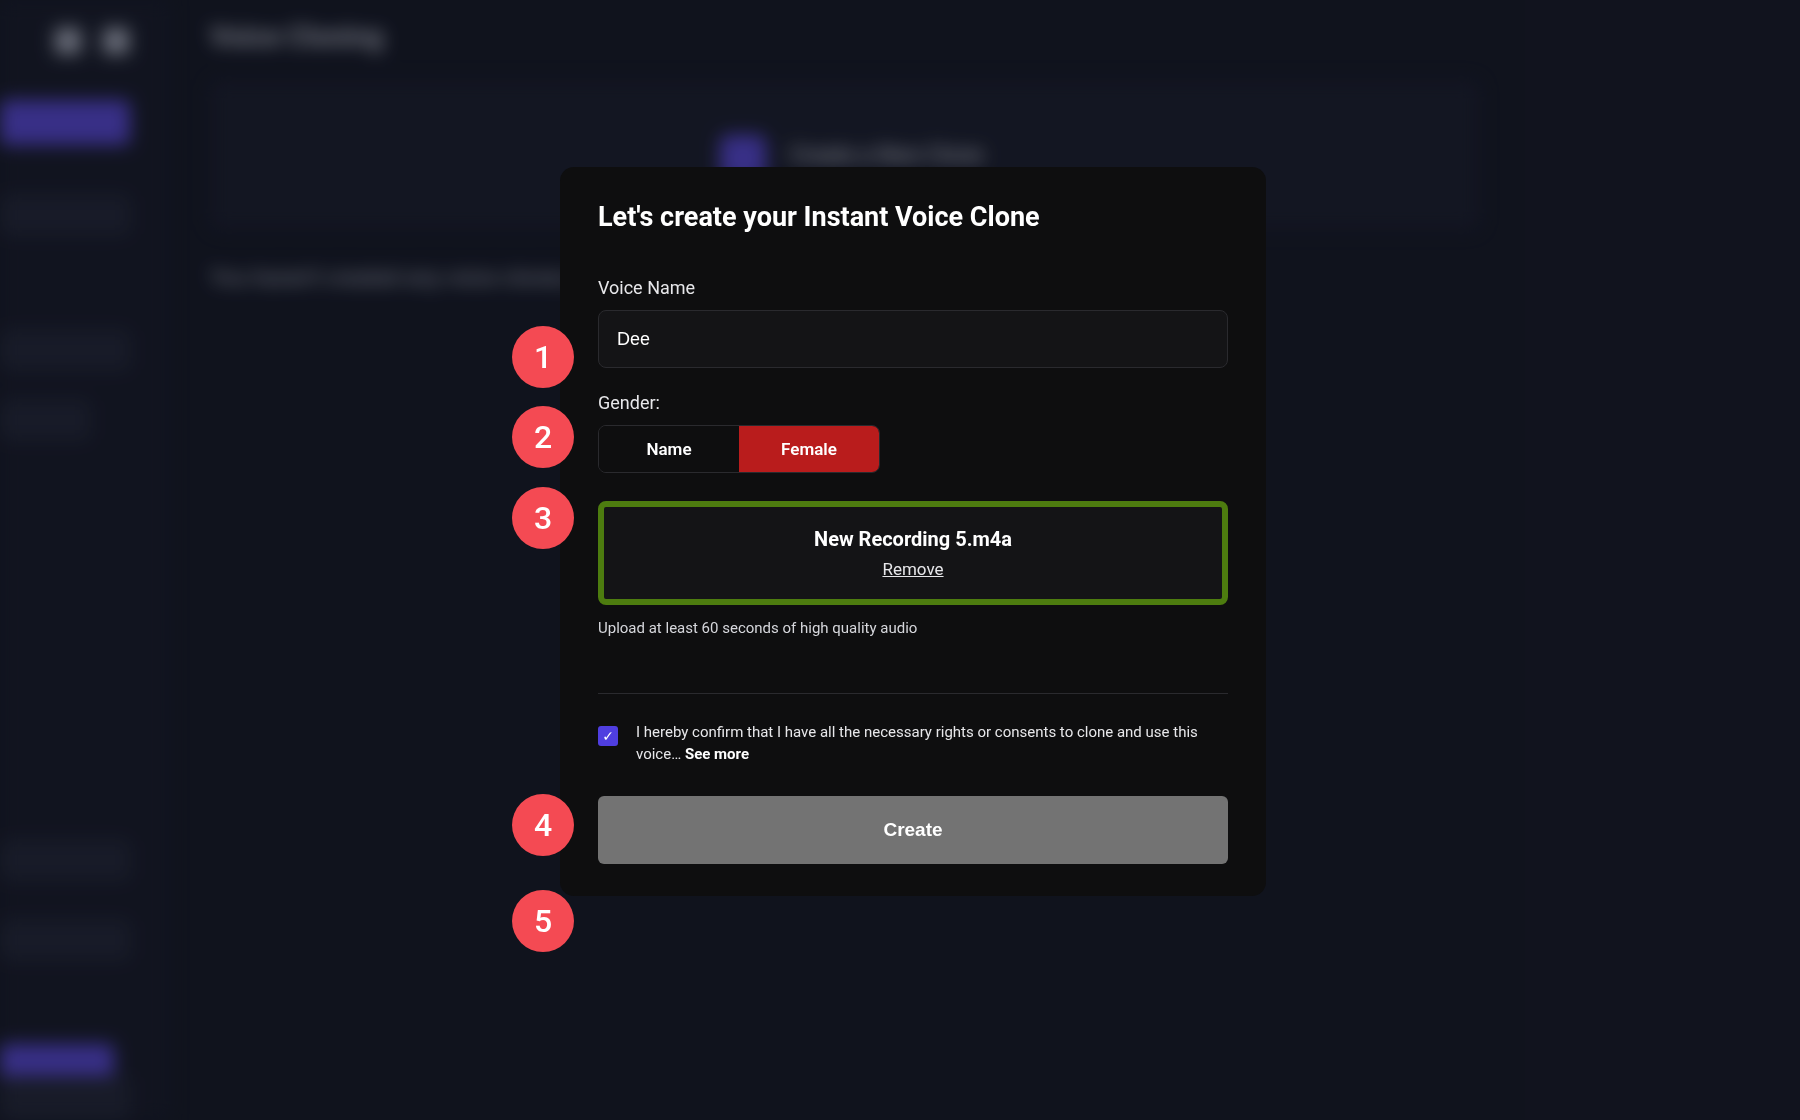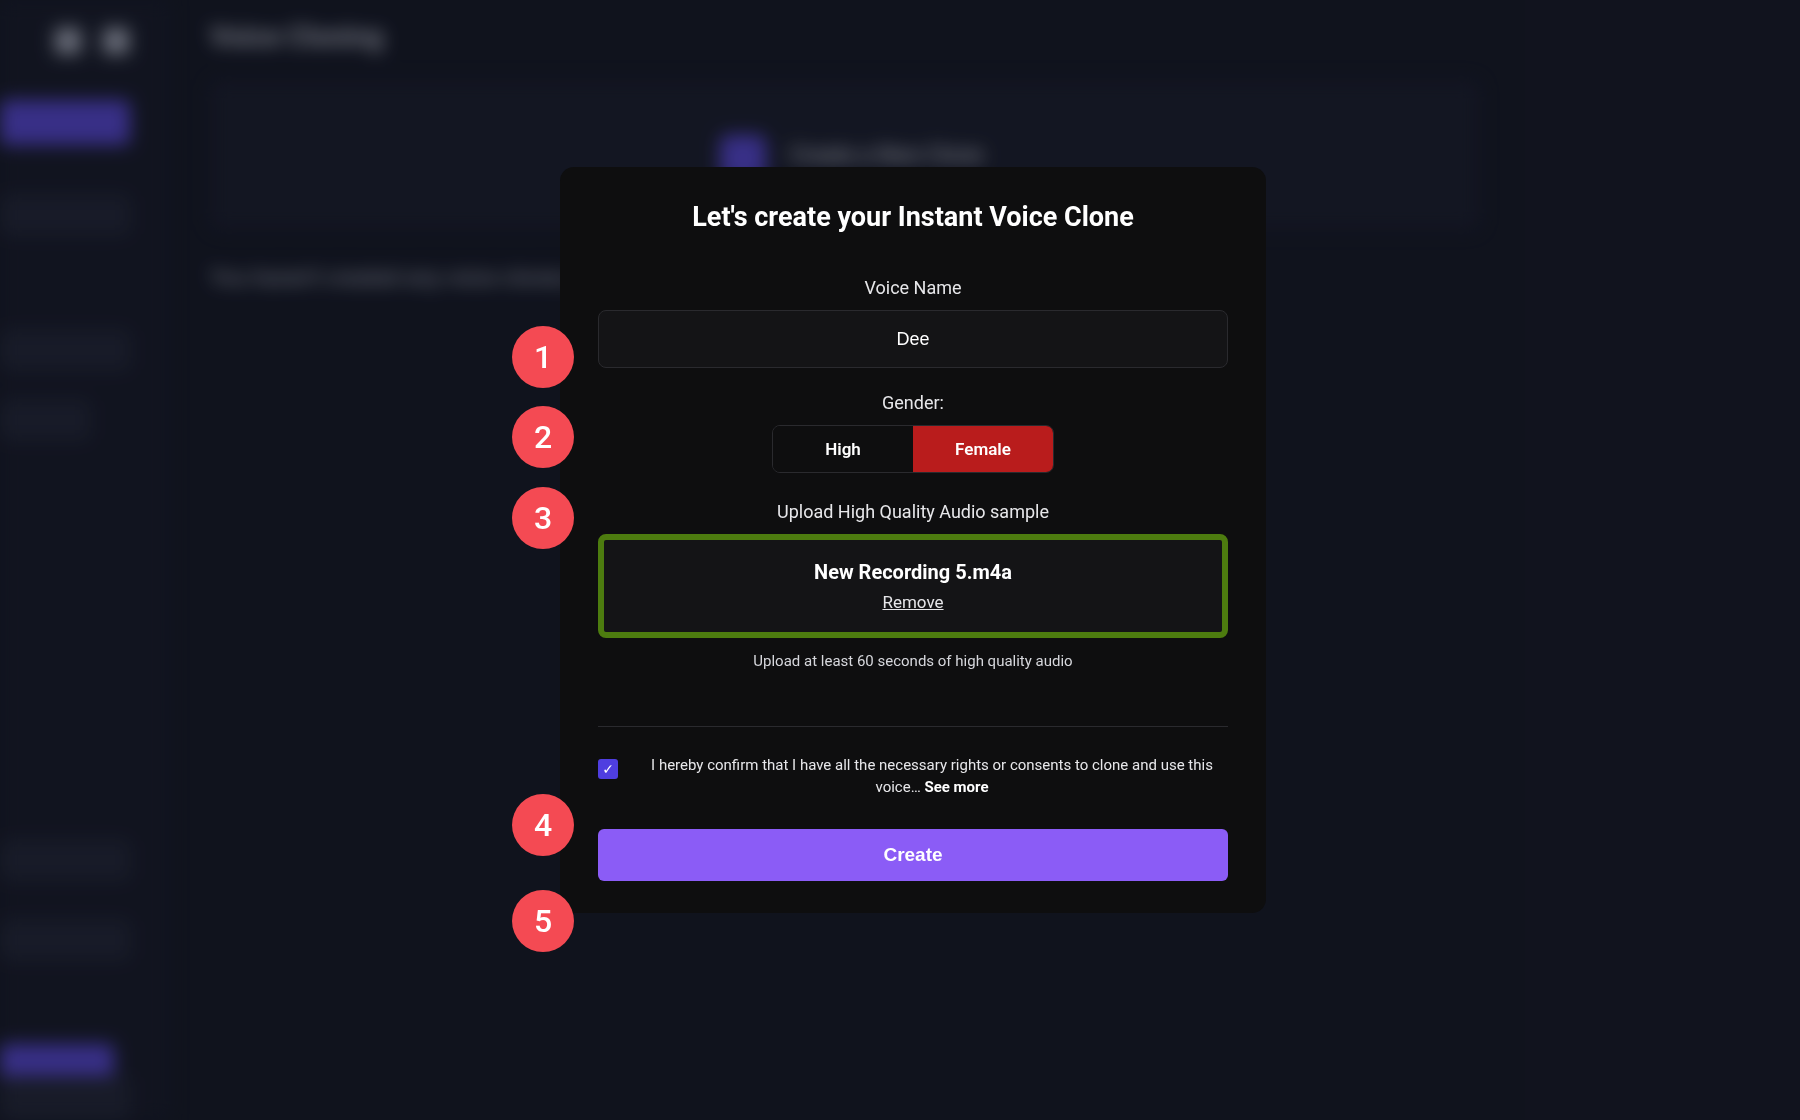--- a/index.html
+++ b/index.html
@@ -1,15 +1,15 @@
 <!DOCTYPE html>
 <html><head>
 <meta charset="utf-8">
 <style>
-  * { box-sizing: border-box; margin: 0; padding: 0; text-align: center; }
+  * { box-sizing: border-box; margin: 0; padding: 0; }
   body {
     width: 1800px;
     height: 1120px;
     background: #141723;
     font-family: -apple-system, BlinkMacSystemFont, "Segoe UI", Roboto, sans-serif;
     color: #fff;
     overflow: hidden;
     position: relative;
   }
 
@@ -177,22 +177,22 @@
     display: flex;
     align-items: center;
     justify-content: center;
     font-size: 14px;
     cursor: pointer;
   }
   .consent-text { font-size: 15px; line-height: 1.45; color: #e7e7ea; }
   .consent-text .more { font-weight: 700; color: #fff; cursor: pointer; }
   .createbtn {
     width: 100%;
-    height: 52px;
-    background: #8b5cf6;
+    height: 68px;
+    background: #737373;
     border: none;
     border-radius: 6px;
     color: #fff;
     font-size: 19px;
     font-weight: 600;
     cursor: pointer;
   }
 
   
   .badge {
@@ -235,25 +235,24 @@
 <div class="overlay"></div>
 
 <div class="modal">
   <h1>Let's create your Instant Voice Clone</h1>
 
   <label class="label">Voice Name</label>
   <input class="textinput" type="text" value="Dee" style="">
 
   <label class="label">Gender:</label>
   <div class="seggroup">
-    <div class="segbtn">High</div>
+    <div class="segbtn">Name</div>
     <div class="segbtn selected">Female</div>
   </div>
 
-  <label class="label">Upload High Quality Audio sample</label>
   <div class="uploadbox">
     <div class="fname">New Recording 5.m4a</div>
     <span class="remove">Remove</span>
   </div>
   <div class="hint">Upload at least 60 seconds of high quality audio</div>
 
   <div class="divider"></div>
 
   <div class="consent">
     <div class="chk">

